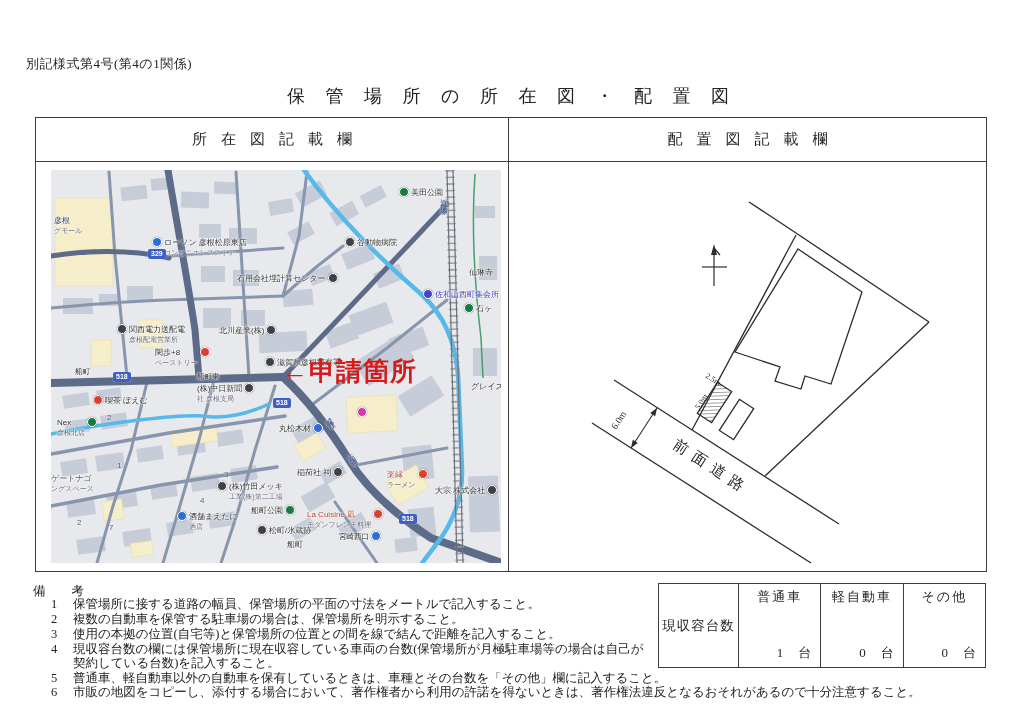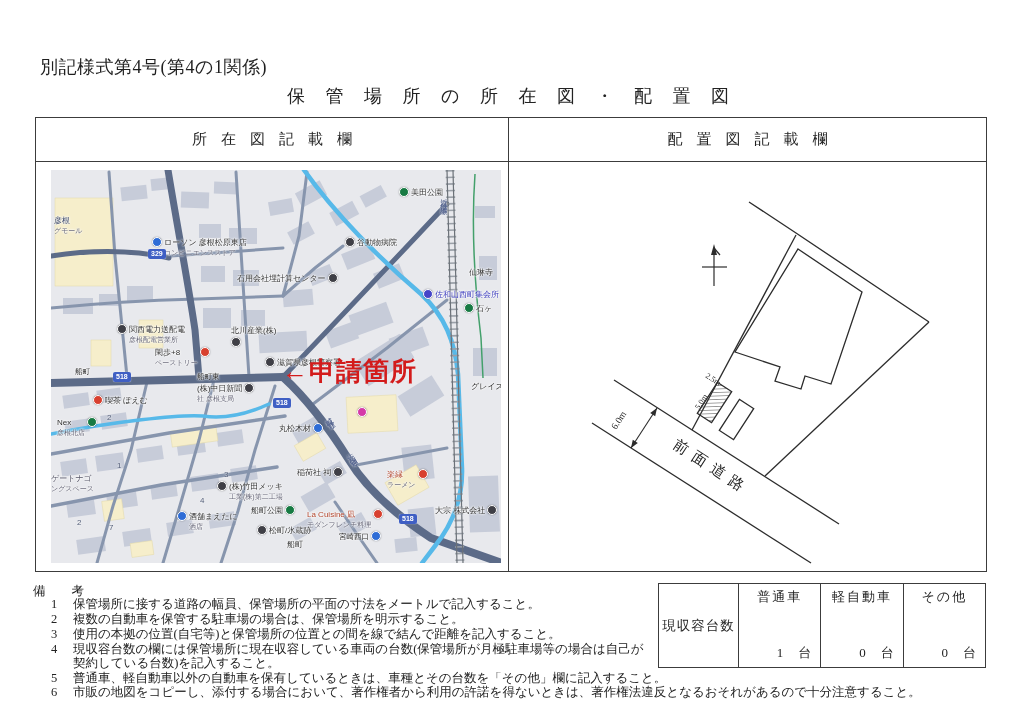--- a/index.html
+++ b/index.html
@@ -1,18 +1,18 @@
 <!DOCTYPE html>
 <html><head>
 <meta charset="utf-8">
 <style>
   html,body{margin:0;padding:0;background:#fff;}
   .page{position:relative;width:1024px;height:724px;background:#ffffff;overflow:hidden;
         font-family:"Liberation Serif",serif;color:#1f1f1f;}
-  .form-no{position:absolute;left:40px;top:55px;font-size:18px;letter-spacing:.5px;}
+  .form-no{position:absolute;left:26px;top:55px;font-size:13px;letter-spacing:.5px;}
   .title{position:absolute;left:0;top:84px;width:1024px;text-align:center;font-size:18px;
          letter-spacing:8px;color:#222;}
   .main-table{position:absolute;left:35px;top:117px;width:952px;height:455px;
               border:1.6px solid #3c3c3c;display:flex;box-sizing:border-box;}
   .col{box-sizing:border-box;height:100%;}
   .col.left{width:474px;border-right:1.4px solid #3c3c3c;}
   .col.right{flex:1;}
   .col-header{height:44px;border-bottom:1.4px solid #3c3c3c;display:flex;align-items:center;
               justify-content:center;font-size:15px;letter-spacing:14px;text-indent:14px;box-sizing:border-box;}
   
@@ -220,21 +220,21 @@
                 <div style="color: rgb(59, 59, 189);">佐和山西町集会所</div>
               </div>
             </div>
             <div class="mlabel" style="left: 66px; top: 120px; margin-top: 35px;">
               <span class="micon" style="background: rgb(63, 63, 70);"></span>
               <div>
                 <div>関西電力送配電</div>
                 <div class="msub">彦根配電営業所</div>
               </div>
             </div>
-            <div class="mlabel" style="left: 180px; top: 156px; flex-direction: column;">
+            <div class="mlabel" style="left: 168px; top: 156px;">
               <div>
                 <div>北川産業(株)</div>
               </div>
               <span class="micon" style="background: rgb(63, 63, 70);"></span>
             </div>
             <div class="mlabel" style="left: 104px; top: 178px;">
               <div>
                 <div>閑歩+8</div>
                 <div class="msub">ペーストリー</div>
               </div>
@@ -314,21 +314,21 @@
               <div>
                 <div>松町/氷蔵跡</div>
               </div>
             </div>
             <div class="mlabel" style="left: 200px; top: 336px;">
               <div>
                 <div>船町公園</div>
               </div>
               <span class="micon" style="background: rgb(23, 122, 67);"></span>
             </div>
-            <div class="mlabel" style="left: 384px; top: 336px;">
+            <div class="mlabel" style="left: 384px; top: 316px;">
               <div>
                 <div>大宗 株式会社</div>
               </div>
               <span class="micon" style="background: rgb(63, 63, 70);"></span>
             </div>
             <div class="mlabel" style="left: 166px; top: 312px;">
               <span class="micon" style="background: rgb(63, 63, 70);"></span>
               <div>
                 <div>(株)竹田メッキ</div>
                 <div class="msub">工業(株)第二工場</div>

